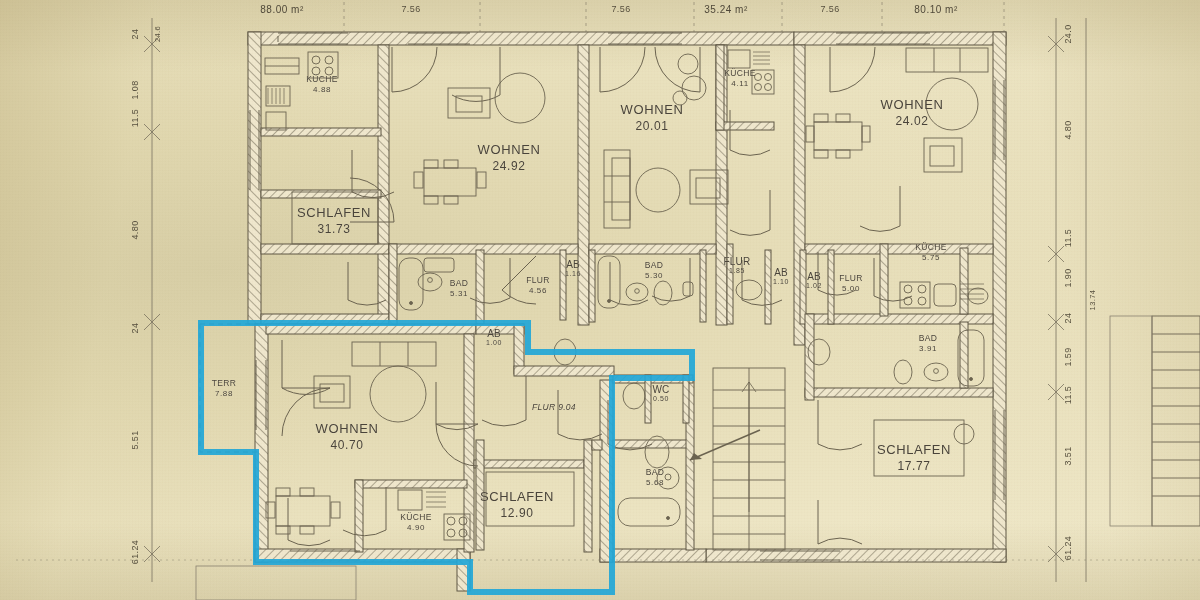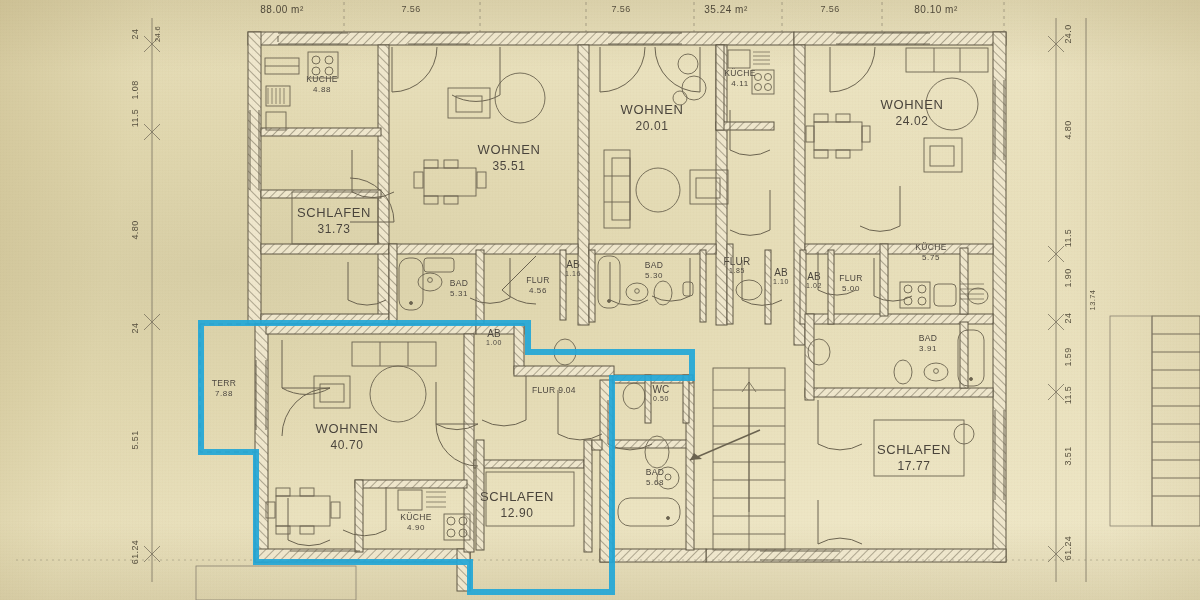--- a/index.html
+++ b/index.html
@@ -468,21 +468,21 @@
       <div class="lbl" style="left: 334px; top: 220px;">
         <span class="name">SCHLAFEN</span>
         <span class="area">31.73</span>
       </div>
       <div class="lbl small" style="left: 459px; top: 288px;">
         <span class="name">BAD</span>
         <span class="area">5.31</span>
       </div>
       <div class="lbl" style="left: 509px; top: 157px;">
         <span class="name">WOHNEN</span>
-        <span class="area">35.51</span>
+        <span class="area">24.92</span>
       </div>
       <div class="lbl small" style="left: 538px; top: 285px;">
         <span class="name">FLUR</span>
         <span class="area">4.56</span>
       </div>
       <div class="lbl tiny" style="left: 573px; top: 268px;">
         <span class="name">AB</span>
         <span class="area">1.16</span>
       </div>
       <div class="lbl" style="left: 652px; top: 117px;">
@@ -534,21 +534,21 @@
         <span class="area">7.88</span>
       </div>
       <div class="lbl tiny" style="left: 494px; top: 337px;">
         <span class="name">AB</span>
         <span class="area">1.00</span>
       </div>
       <div class="lbl" style="left: 347px; top: 436px;">
         <span class="name">WOHNEN</span>
         <span class="area">40.70</span>
       </div>
-      <div class="lbl small" style="left: 554px; top: 390px;">
+      <div class="lbl small" style="left: 554px; top: 407px; font-style: italic;">
         <span class="name">FLUR 9.04</span>
       </div>
       <div class="lbl small" style="left: 416px; top: 522px;">
         <span class="name">KÜCHE</span>
         <span class="area">4.90</span>
       </div>
       <div class="lbl" style="left: 517px; top: 504px;">
         <span class="name">SCHLAFEN</span>
         <span class="area">12.90</span>
       </div>

